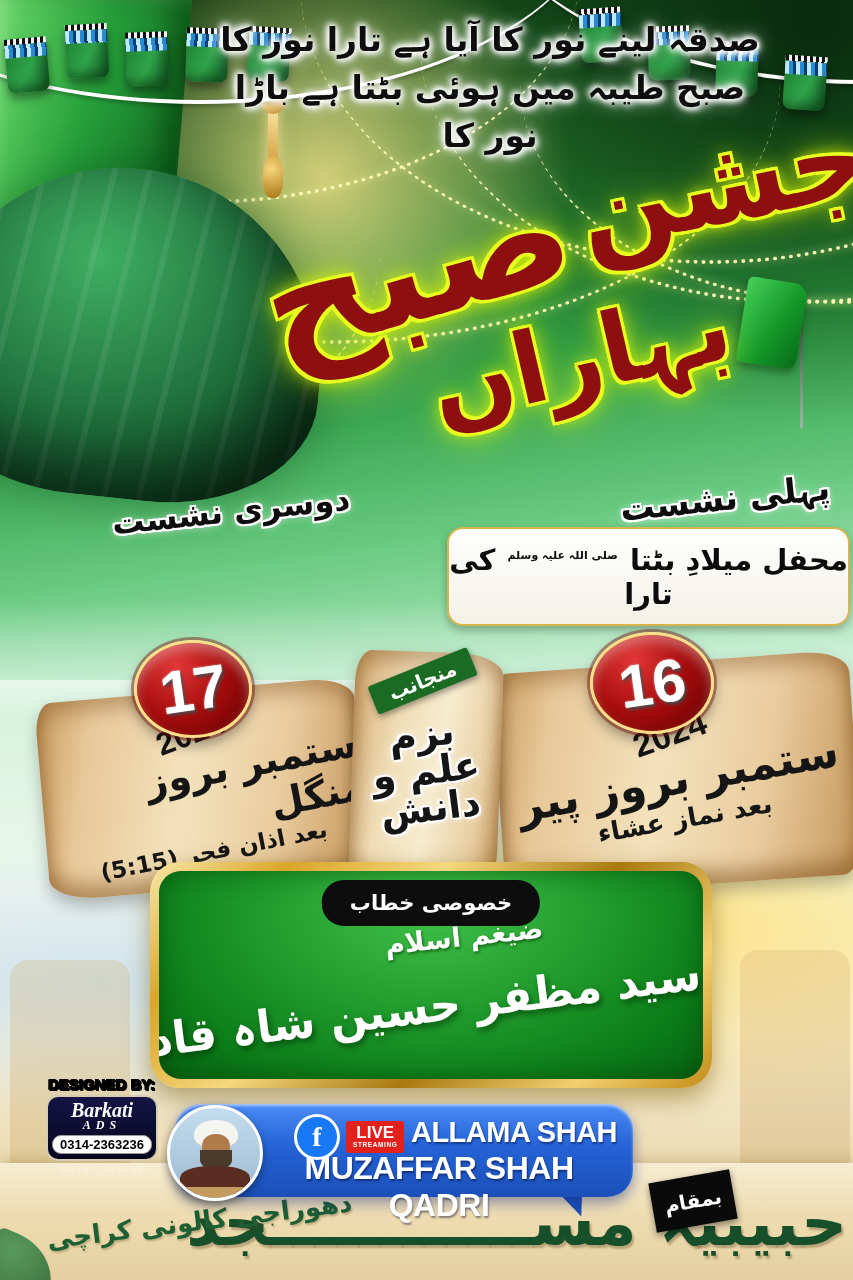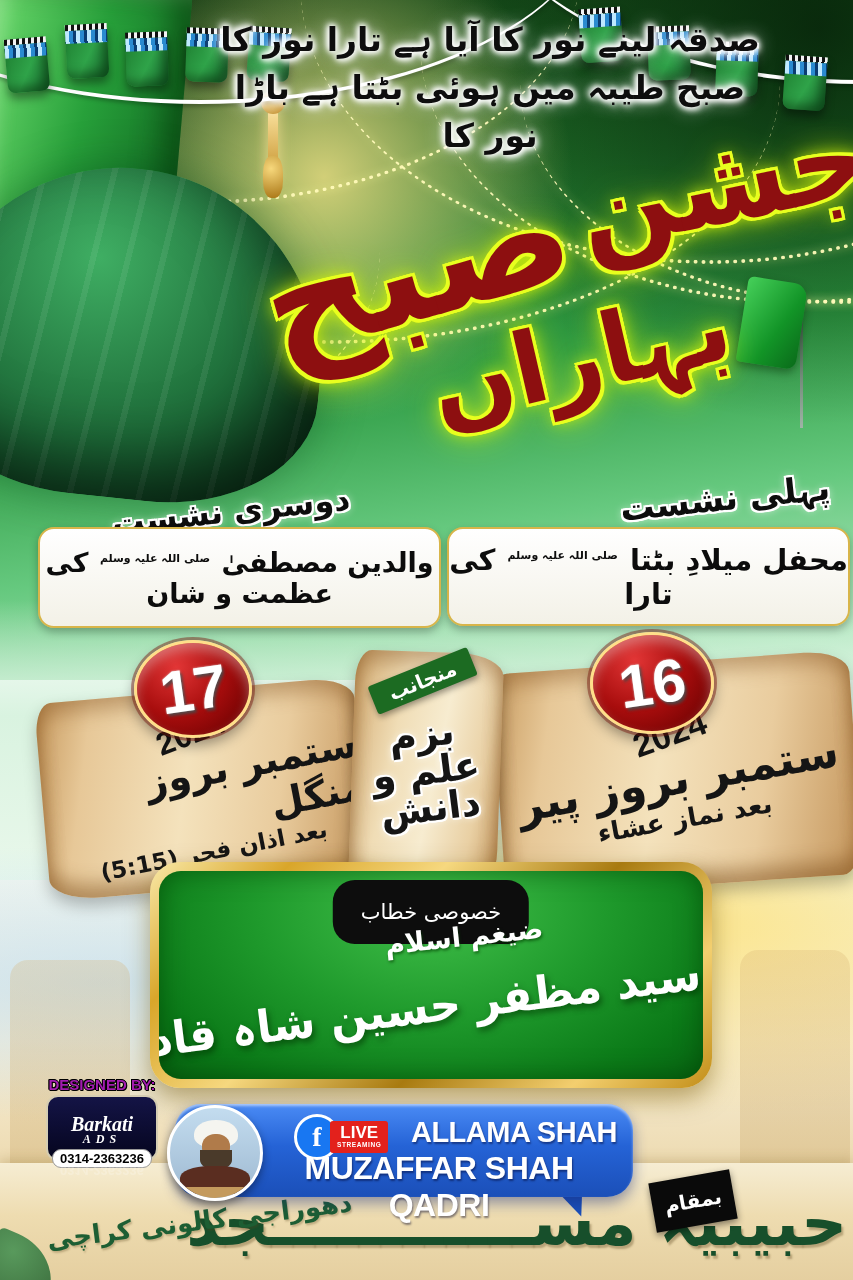--- a/index.html
+++ b/index.html
@@ -104,34 +104,34 @@
     text-shadow:2px 0 0 #fff,-2px 0 0 #fff,0 2px 0 #fff,0 -2px 0 #fff,2px 2px 0 #fff,-2px -2px 0 #fff,0 0 8px #fff;}
 
   
   .banner-outer{left:150px;top:862px;width:562px;height:226px;border-radius:30px;padding:9px;box-sizing:border-box;
     background:linear-gradient(135deg,#f9e9a8 0%,#d9a62a 18%,#f6d87f 38%,#a87a10 60%,#f3cf6f 82%,#c28e18 100%);
     box-shadow:0 10px 24px rgba(120,90,10,.5);}
   .banner-inner{width:100%;height:100%;border-radius:22px;position:relative;overflow:hidden;
     background:radial-gradient(ellipse at 50% 18%,#41c04a 0%,#1f9a2c 45%,#0b7a18 80%,#076312 100%);
     box-shadow:inset 0 0 26px rgba(0,60,0,.55);}
   .k-pill{position:absolute;top:9px;left:50%;transform:translateX(-50%);background:#0d0d0d;color:#fff;
-    font-weight:400;font-size:21px;padding:20px 28px;border-radius:22px;white-space:nowrap;direction:rtl;}
+    font-weight:700;font-size:21px;padding:11px 28px;border-radius:22px;white-space:nowrap;direction:rtl;}
   .honorific{position:absolute;top:50px;left:56%;transform:translateX(-50%) rotate(-6deg);color:#fff;
     font-weight:700;font-size:27px;white-space:nowrap;direction:rtl;text-shadow:1px 2px 3px rgba(0,60,0,.6);}
   .sp-name{position:absolute;left:0;right:0;top:62px;bottom:0;display:flex;align-items:center;justify-content:center;
     color:#fff;font-weight:700;font-size:45px;white-space:nowrap;direction:rtl;
     transform:rotate(-7deg) scaleX(.96);text-shadow:2px 4px 6px rgba(0,50,0,.6);}
 
   
-  .des-label{left:38px;top:1076px;width:128px;text-align:center;color:#a21caf;font-weight:800;font-size:15px;
+  .des-label{left:38px;top:1076px;width:128px;text-align:center;color:#000000;font-weight:800;font-size:15px;
     font-family:"Liberation Sans",sans-serif;
     text-shadow:1px 0 0 #000,-1px 0 0 #000,0 1px 0 #000,0 -1px 0 #000,1px 1px 0 #000,-1px -1px 0 #000;}
   .des-box{left:46px;top:1095px;width:112px;height:66px;border-radius:12px;border:2px solid #d5cdb2;
     background:linear-gradient(#141446,#05051e);text-align:center;color:#fff;box-sizing:border-box;}
-  .des-name{font-family:"Liberation Serif",serif;font-style:italic;font-weight:700;font-size:20px;margin-top:16px;}
+  .des-name{font-family:"Liberation Serif",serif;font-style:italic;font-weight:700;font-size:20px;margin-top:2px;}
   .des-sub{font-family:"Liberation Serif",serif;font-style:italic;font-weight:700;font-size:12px;letter-spacing:5px;margin-top:-4px;}
   .des-phone{background:#fff;color:#000;font-family:"Liberation Sans",sans-serif;font-weight:800;font-size:13px;
     border-radius:9px;margin:2px 4px 0;padding:1px 0;border:1px solid #999;}
   .des-reflect{left:46px;top:1163px;width:112px;text-align:center;transform:scaleY(-1);opacity:.22;
     color:#fff;font-family:"Liberation Sans",sans-serif;font-weight:800;font-size:13px;}
 
   
   .live-bar{left:175px;top:1104px;width:458px;height:93px;border-radius:26px;
     background:linear-gradient(180deg,#4a8bf5 0%,#2563d6 45%,#1b4fb8 100%);
     box-shadow:0 6px 14px rgba(20,40,120,.45), inset 0 2px 3px rgba(255,255,255,.55);}
@@ -140,21 +140,21 @@
   .photo{position:absolute;left:-8px;top:1px;width:90px;height:90px;border-radius:50%;border:3px solid #fff;
     overflow:hidden;background:linear-gradient(180deg,#c3dcef 0%,#9db8d0 100%);box-shadow:0 4px 9px rgba(0,0,0,.4);}
   .ph-turban{position:absolute;left:24px;top:12px;width:44px;height:28px;background:#f5f5f0;border-radius:50% 50% 42% 42%;}
   .ph-face{position:absolute;left:32px;top:26px;width:28px;height:26px;background:#b07b4a;border-radius:46%;}
   .ph-beard{position:absolute;left:30px;top:42px;width:32px;height:20px;background:#4a3a2a;border-radius:0 0 50% 50%;}
   .ph-body{position:absolute;left:10px;top:58px;width:70px;height:28px;background:#5a2d20;border-radius:42% 42% 0 0;}
   .ph-desk{position:absolute;left:0;bottom:0;width:100%;height:11px;background:#c49a5d;}
   .fb{position:absolute;left:119px;top:10px;width:40px;height:40px;border-radius:50%;background:#1877f2;
     border:3px solid #fff;color:#fff;display:flex;align-items:center;justify-content:center;box-sizing:content-box;
     font-family:"Liberation Serif",serif;font-weight:700;font-size:28px;line-height:1;}
-  .live-badge{position:absolute;left:155px;top:17px;background:#e3211c;color:#fff;border-radius:3px;
+  .live-badge{position:absolute;left:171px;top:17px;background:#e3211c;color:#fff;border-radius:3px;
     padding:3px 7px 4px;text-align:center;line-height:1;}
   .live-word{font-family:"Liberation Sans",sans-serif;font-weight:800;font-size:17px;display:block;}
   .stream-word{font-family:"Liberation Sans",sans-serif;font-weight:700;font-size:6.5px;letter-spacing:.6px;display:block;margin-top:1px;}
   .lb-line1{position:absolute;left:228px;top:12px;width:222px;text-align:center;color:#fff;
     font-family:"Liberation Sans",sans-serif;font-weight:800;font-size:29px;letter-spacing:-.5px;
     text-shadow:1px 2px 2px rgba(0,0,40,.45);}
   .lb-line2{position:absolute;left:78px;top:46px;width:372px;text-align:center;color:#fff;
     font-family:"Liberation Sans",sans-serif;font-weight:800;font-size:32px;letter-spacing:-.5px;
     text-shadow:1px 2px 2px rgba(0,0,40,.45);}
 
@@ -220,27 +220,20 @@
   <div class="abs session-h urdu" style="left:602px;top:478px;width:246px;font-size:34px;transform:rotate(-6deg);">پہلی نشست</div>
   <div class="abs white-box urdu" style="left:447px;top:527px;width:399px;height:95px;font-size:29px;">
     <div>
       <span>محفل میلادِ بٹتا</span>
       <span class="durood">صلی اللہ علیہ وسلم</span>
       <span>کی تارا</span>
     </div>
   </div>
 
   <div class="abs session-h urdu" style="left:96px;top:492px;width:270px;font-size:32px;transform:rotate(-6deg);">دوسری نشست</div>
-  <div class="abs white-box urdu" style="left:38px;top:527px;width:399px;height:97px;font-size:27px;">
-    <div>
-      <span>والدین مصطفیٰ</span>
-      <span class="durood">صلی اللہ علیہ وسلم</span>
-      <span>کی عظمت و شان</span>
-    </div>
-  </div>
 
   <div class="abs scroll" style="left:498px;top:662px;width:358px;height:224px;transform:rotate(-4deg);">
     <div class="scr-tilt" style="transform:rotate(-6deg);">
       <div class="scr-year">2024</div>
       <div class="scr-line urdu" style="font-size:44px;">ستمبر بروز پیر</div>
       <div class="scr-time urdu" style="font-size:26px;">بعد نماز عشاء</div>
     </div>
   </div>
   <div class="abs circ" style="left:590px;top:632px;">
     <span>16</span>

